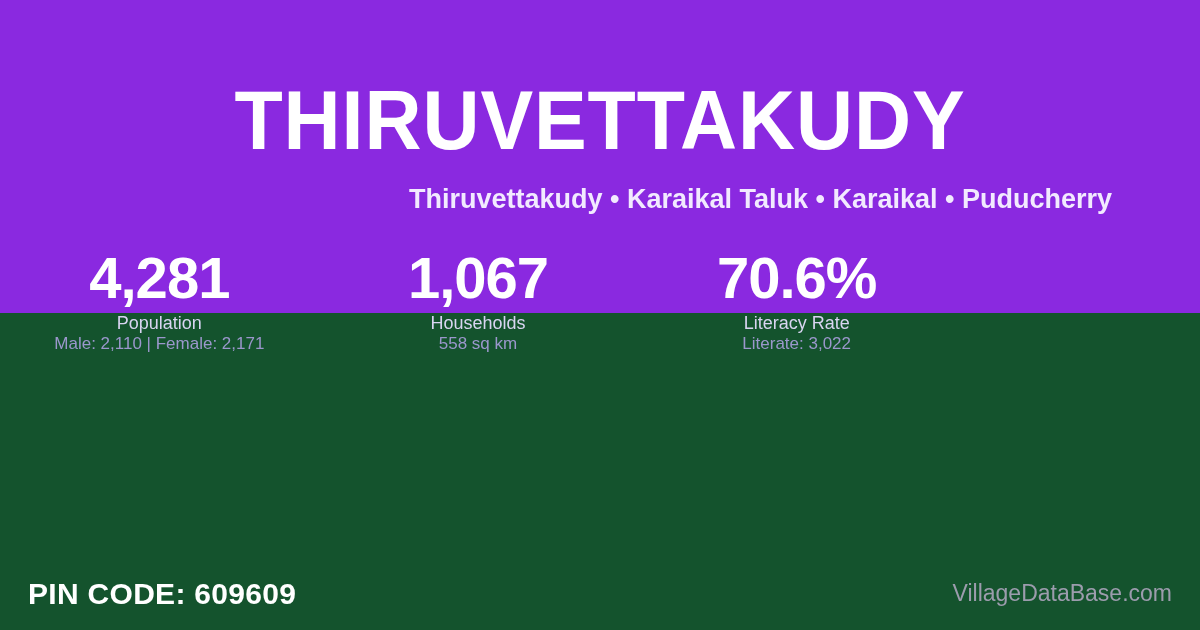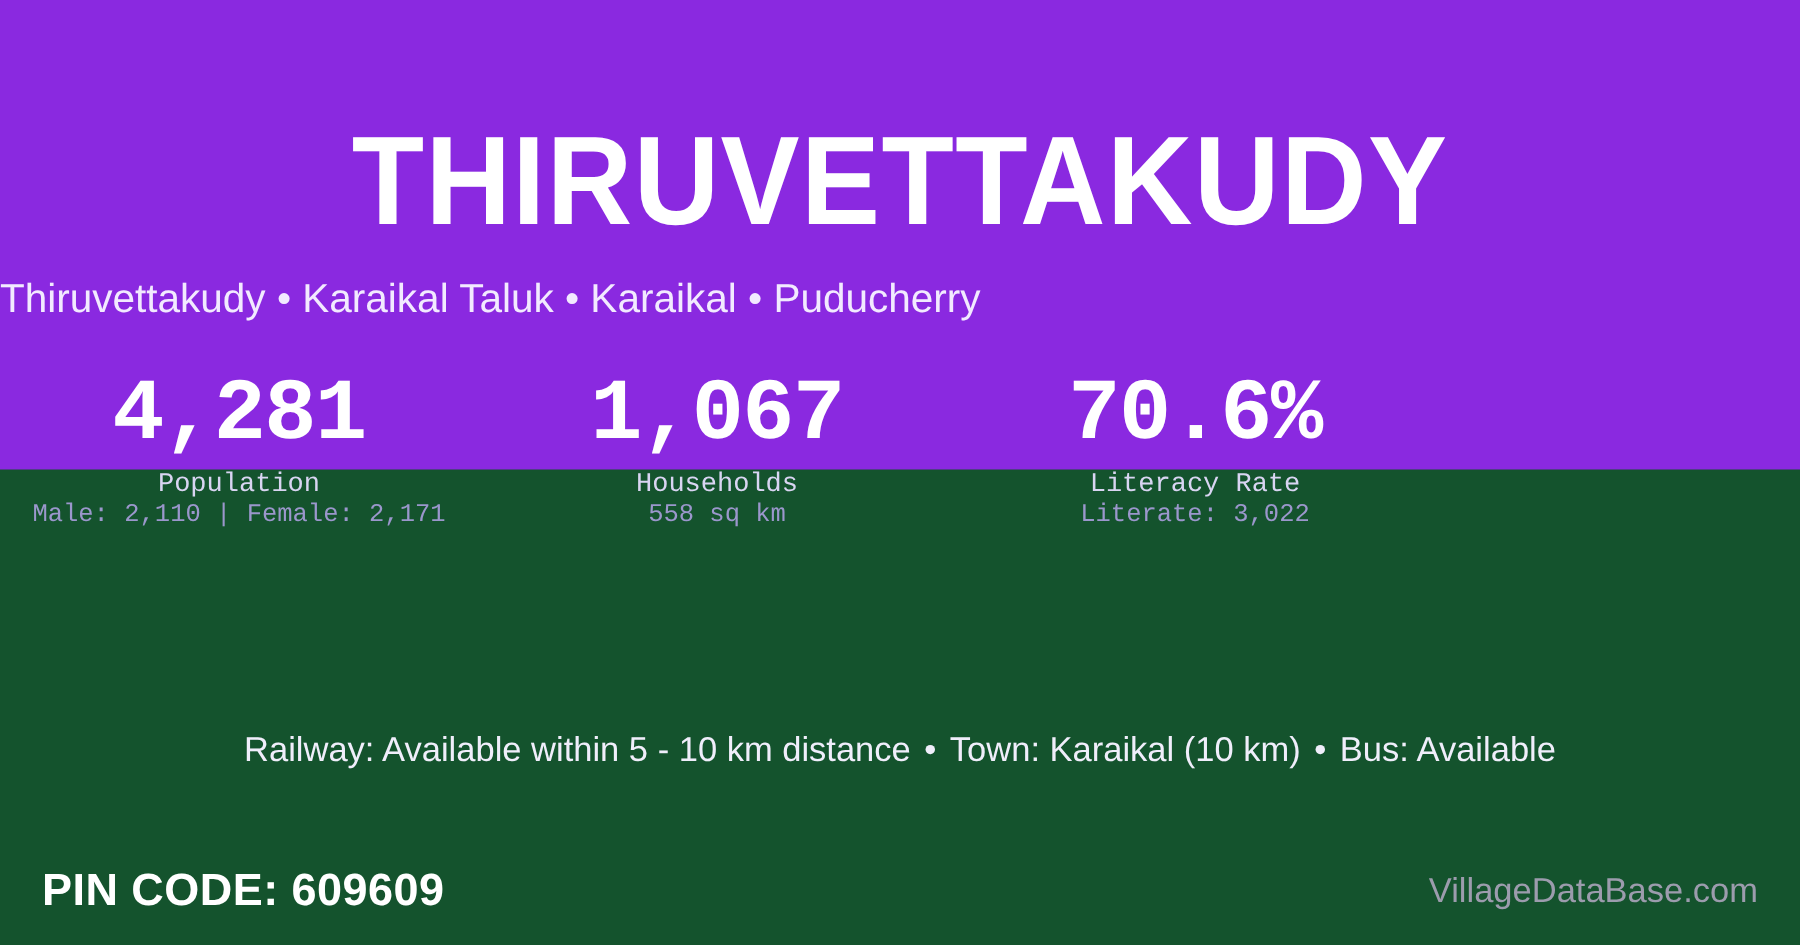--- a/index.html
+++ b/index.html
@@ -49,37 +49,36 @@
     transform-origin: 600px 50%;
     white-space: nowrap;
   }
 
   
   .subtitle {
     position: absolute;
     left: 0;
     top: 183px;
     width: 1112px;
-    text-align: left;
+    text-align: right;
     color: #f2eaff;
     font-size: 27px;
-    font-weight: normal;
+    font-weight: bold;
     line-height: 1.2;
     white-space: nowrap;
   }
 
   
   .stats {
     position: absolute;
     left: 0;
     top: 248px;
     width: 956px;
     display: flex;
     flex-direction: row;
-    font-family: Liberation Mono, monospace;
   }
   .stat {
     flex: 1 1 0;
     text-align: center;
   }
   .stat-value {
     color: #ffffff;
     font-size: 58px;
     font-weight: bold;
     line-height: 1.05;
@@ -163,19 +162,18 @@
     </div>
 
     <div class="stat">
       <div class="stat-value">70.6%</div>
       <div class="stat-label">Literacy Rate</div>
       <div class="stat-detail">Literate: 3,022</div>
     </div>
 
   </div>
 
-  <div class="amenities"><span>Railway: Available within 5 - 10 km distance</span><span class="sep">•</span><span>Town: Karaikal (10 km)</span><span class="sep">•</span><span>Bus: Available</span></div>
 
   <div class="pin-code">PIN CODE: 609609</div>
 
   <div class="brand">VillageDataBase.com</div>
 
 </div>
 
 </body></html>

